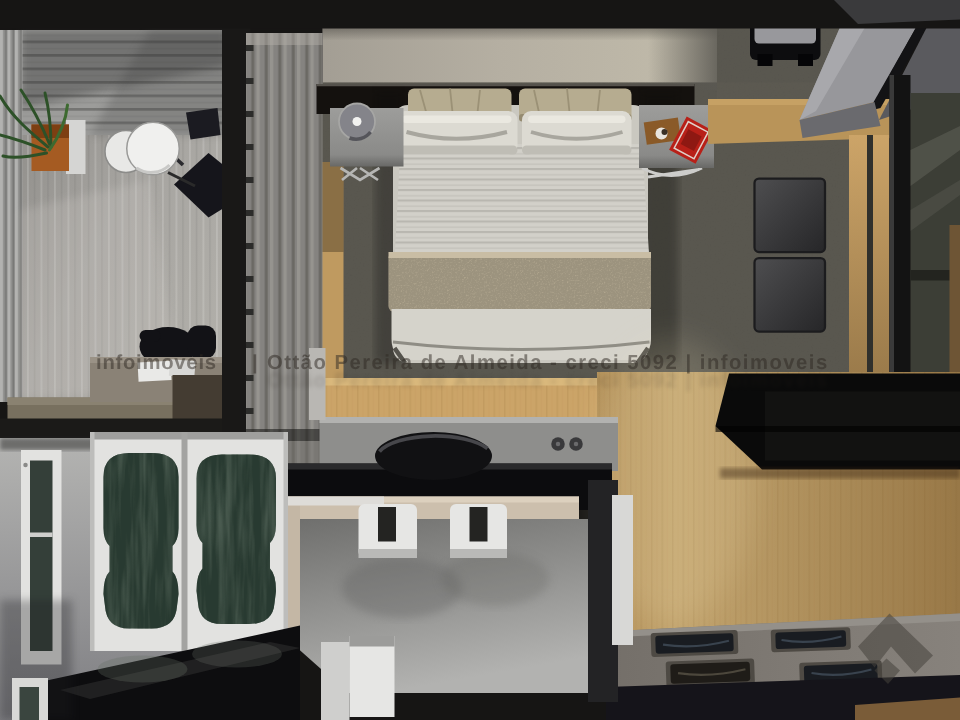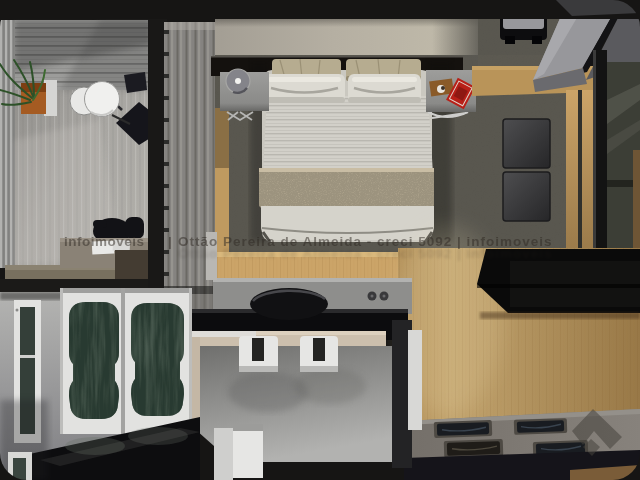--- a/index.html
+++ b/index.html
@@ -1,16 +1,16 @@
 <!DOCTYPE html>
 <html><head>
 <meta charset="utf-8">
 <style>
 html,body{margin:0;padding:0;background:#161514;}
-#scene{width:640px;height:480px;position:relative;overflow:hidden;border-radius:27px;}
+#scene{width:640px;height:480px;position:relative;overflow:hidden;}
 svg{display:block;filter:blur(0.45px);}
 </style>
 </head>
 <body>
 <div id="scene">
 <svg width="640" height="480" viewBox="0 0 640 480" font-family="Liberation Sans, sans-serif">
 <defs>
 <filter id="carpnoise" x="-5%" y="-5%" width="110%" height="110%" color-interpolation-filters="sRGB">
   <feTurbulence type="fractalNoise" baseFrequency="0.9" numOctaves="3" stitchTiles="stitch" result="n"></feTurbulence>
   <feColorMatrix in="n" type="matrix" values="0 0 0 0 0.38  0 0 0 0 0.37  0 0 0 0 0.33  0.9 0.9 0.9 0 -0.35" result="c"></feColorMatrix>

